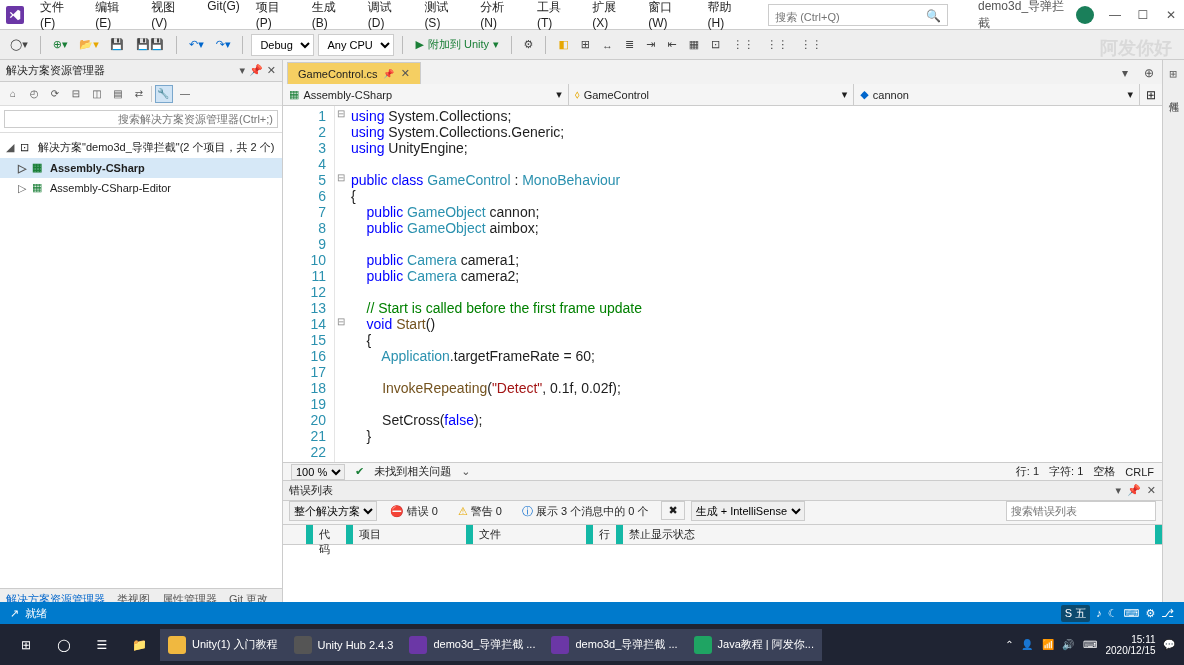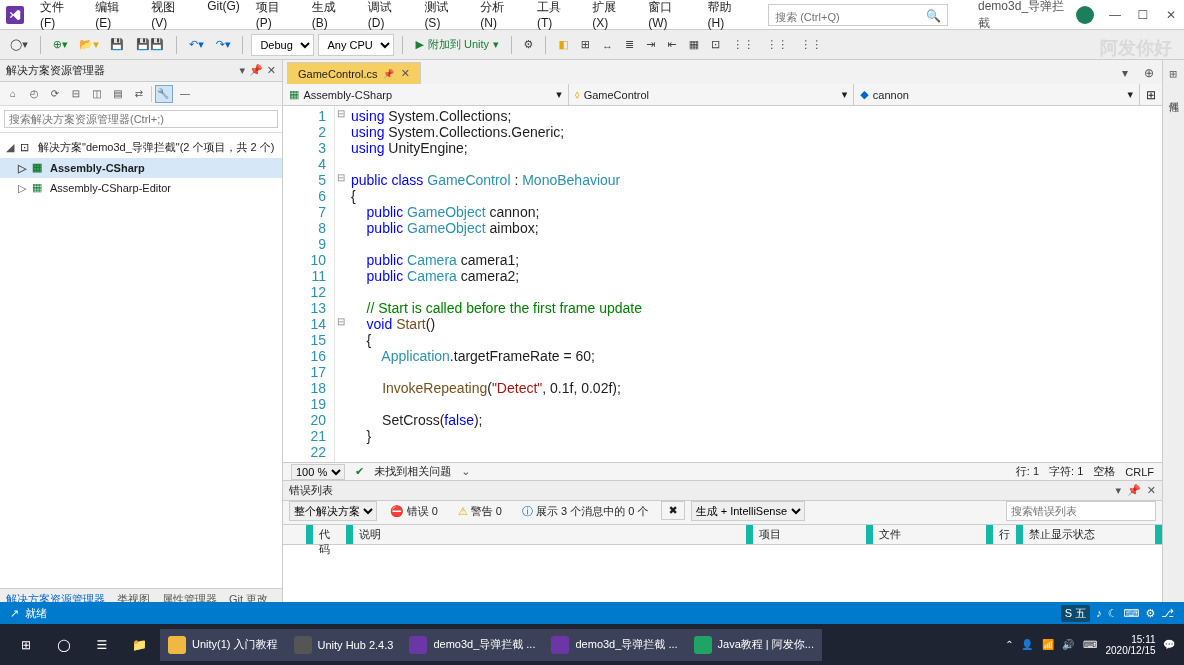--- a/index.html
+++ b/index.html
@@ -20,21 +20,21 @@
 .tb-select { height:22px; font-size:11px; border:1px solid #ccc; background:#fff; padding:0 4px; }
 .run-btn { color:#1a7f37; display:flex; align-items:center; gap:4px; }
 .main-area { display:flex; height:550px; }
 .left-panel { width:283px; border-right:1px solid #ccc; display:flex; flex-direction:column; }
 .panel-header { height:22px; background:#eee; display:flex; align-items:center; padding:0 6px; font-size:11px; border-bottom:1px solid #ccc; }
 .panel-header .hdr-btns { margin-left:auto; display:flex; gap:4px; color:#555; }
 .panel-toolbar { height:24px; background:#f5f5f5; display:flex; align-items:center; padding:0 4px; gap:3px; border-bottom:1px solid #ddd; }
 .pt-btn { width:18px; height:18px; display:flex; align-items:center; justify-content:center; font-size:10px; color:#555; cursor:pointer; }
 .pt-btn.active { background:#d0e4f5; border:1px solid #7aa7cc; }
 .panel-search { padding:4px; border-bottom:1px solid #ddd; }
-.panel-search input { width:100%; border:1px solid #ccc; padding:2px 4px; font-size:11px; }
+.panel-search input { width:100%; border:1px solid #ccc; padding:2px 4px; font-size:11px;text-align:right; }
 .tree { padding:4px 0; font-size:11px; }
 .tree-item { padding:3px 6px; display:flex; align-items:center; gap:4px; cursor:pointer; }
 .tree-item.selected { background:#d6e8f7; }
 .tree-item.bold { font-weight:bold; }
 .tree-item .exp { width:10px; color:#555; }
 .tree-ico { width:14px; height:14px; display:inline-flex; }
 .left-tabs { height:22px; background:#eee; border-top:1px solid #ccc; display:flex; align-items:center; padding:0 6px; font-size:11px; color:#0066cc; gap:12px; margin-top:auto; }
 .editor-area { flex:1; display:flex; flex-direction:column; position:relative; }
 .file-tabs { height:24px; background:#f2f2f2; display:flex; align-items:end; padding-left:4px; }
 .file-tab { background:#f5cf62; padding:4px 10px; font-size:11px; display:flex; align-items:center; gap:6px; border:1px solid #ccc; border-bottom:none; }
@@ -291,21 +291,20 @@
             <span class="ico-info">ⓘ</span>
             <span>展示 3 个消息中的 0 个</span>
           </div>
         <span class="ep-filter" style="border:1px solid #ccc;">✖</span>
         <select class="ep-select"><option>生成 + IntelliSense</option></select>
         <input class="ep-search" placeholder="搜索错误列表" style="">
       </div>
       <div class="ep-cols">
         <div class="ep-col" style="width:30px;"></div>
         <div class="ep-col" style="width:40px;">代码</div>
-        <div class="ep-col" style="width:400px;">说明</div>
         <div class="ep-col" style="width:120px;">项目</div>
         <div class="ep-col" style="width:120px;">文件</div>
         <div class="ep-col" style="width:30px;">行</div>
         <div class="ep-col" style="flex:1;">禁止显示状态</div>
       </div>
     </div>
   </div>
   <div class="right-rail">
     <span class="rail-btn">⊞</span>
     <span class="rail-btn">属性</span>

